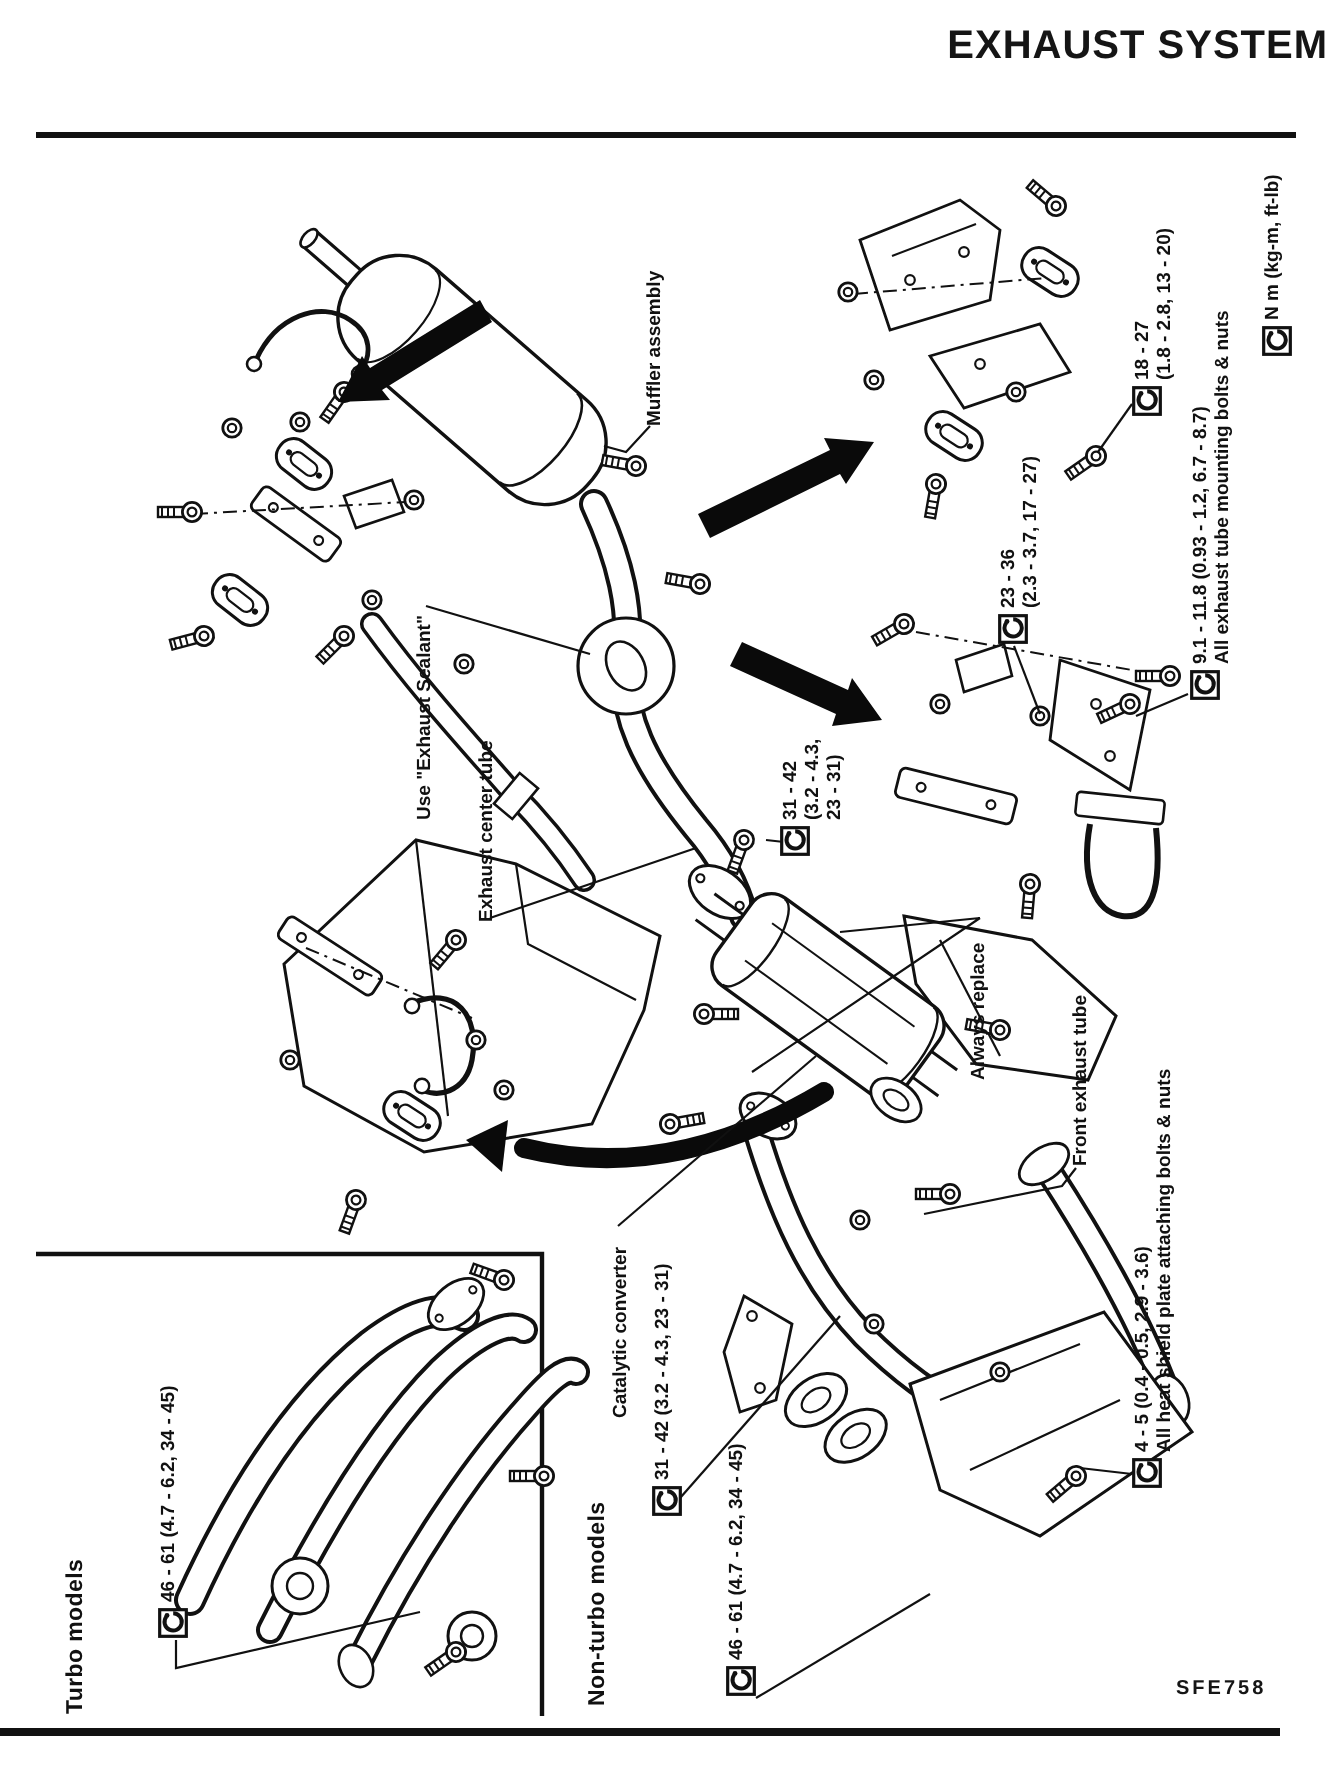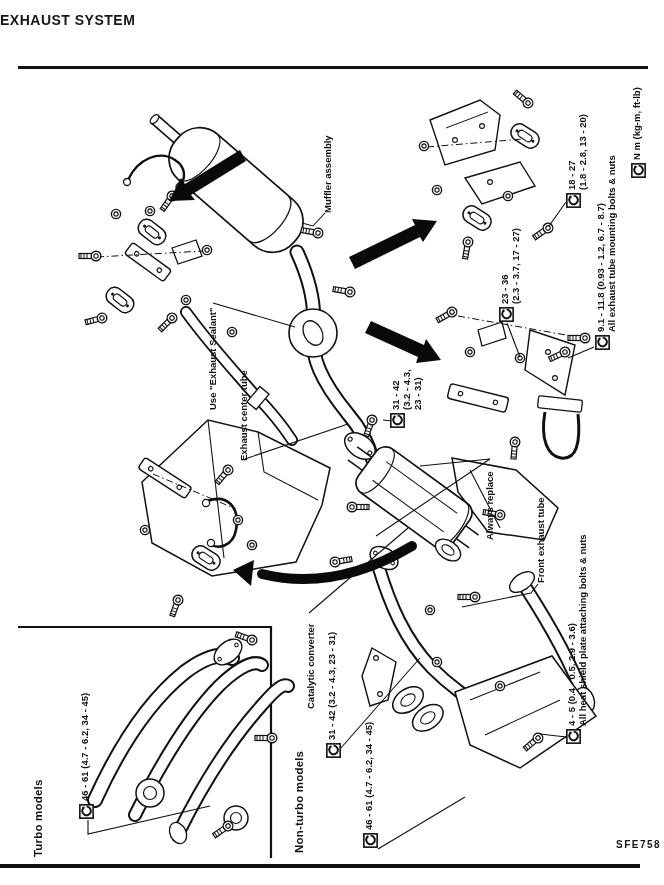--- a/index.html
+++ b/index.html
@@ -1,19 +1,19 @@
 <!DOCTYPE html>
 <html><head>
 <meta charset="utf-8">
 <style>
   html,body{margin:0;padding:0;background:#9a9a9a;}
   .page{position:relative;width:664px;height:885px;background:#fff;overflow:hidden;
         font-family:"Liberation Sans",sans-serif;color:#151515;}
-  .title{position:absolute;top:12px;left:0;right:0;text-align:left;
-         font-size:14px;font-weight:700;letter-spacing:.5px;}
+  .title{position:absolute;top:12px;left:0;right:0;text-align:right;
+         font-size:20px;font-weight:700;letter-spacing:.5px;}
   .rule{position:absolute;background:#111;}
   .art{position:absolute;left:0;top:0;}
   
   .rlabel{position:absolute;transform-origin:0 0;transform:rotate(-90deg);
           white-space:nowrap;font-size:9.5px;font-weight:700;line-height:11px;color:#111;}
   .callout{display:flex;align-items:flex-start;gap:3px;}
   .lines{display:flex;flex-direction:column;}
   .model{font-size:11.5px;letter-spacing:.2px;}
   .ticon{width:15px;height:15px;flex:0 0 auto;display:block;}
   .sfe{position:absolute;font-size:10px;font-weight:700;letter-spacing:1.5px;}
@@ -403,15 +403,15 @@
     <svg class="ticon" viewBox="0 0 16 16">
       <rect x="0.9" y="0.9" width="14.2" height="14.2" fill="#fff" stroke="#111" stroke-width="1.7"></rect>
       <path d="M11.5,4.5 a4.6,4.6 0 1 0 1.7,3.6" fill="none" stroke="#111" stroke-width="2.1"></path>
       <circle cx="12" cy="4.8" r="1.3" fill="#111"></circle>
     </svg>
     <div class="lines">
       <span>46 - 61 (4.7 - 6.2, 34 - 45)</span>
     </div>
   </div>
 
-  <div class="sfe" style="left:616px;top:839px;">SFE758</div>
+  <div class="sfe" style="left:588px;top:839px;">SFE758</div>
 
 </div>
 
 </body></html>

